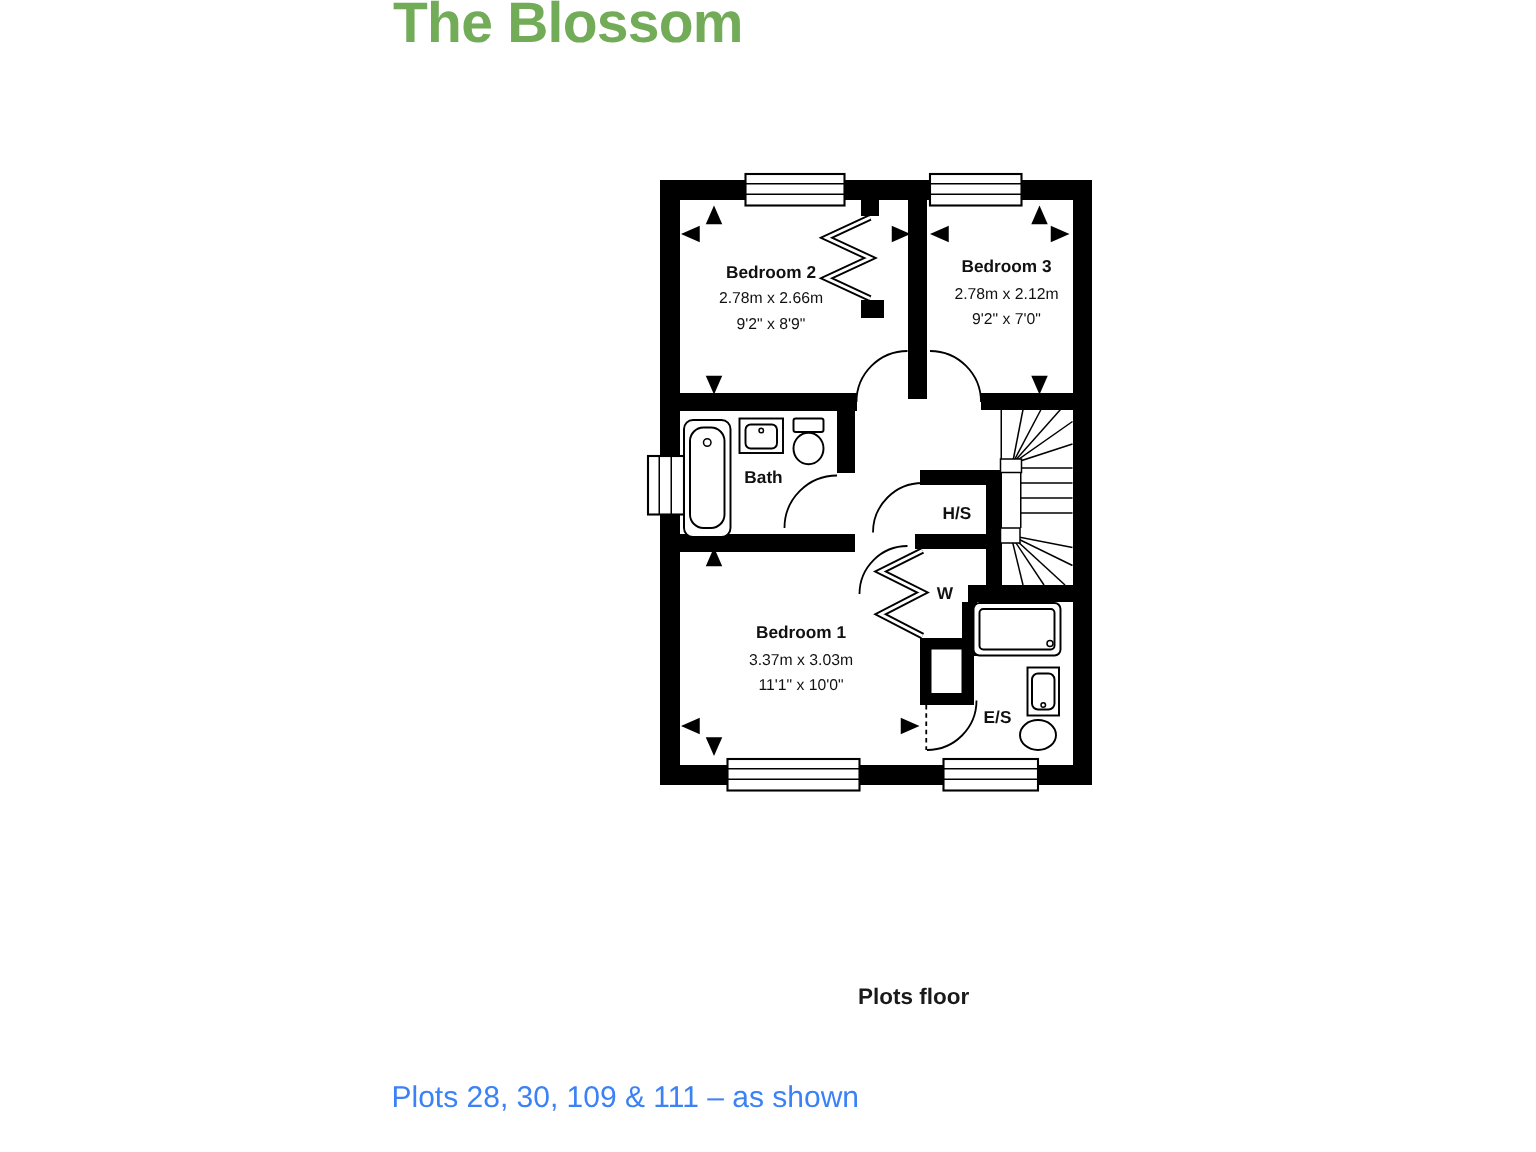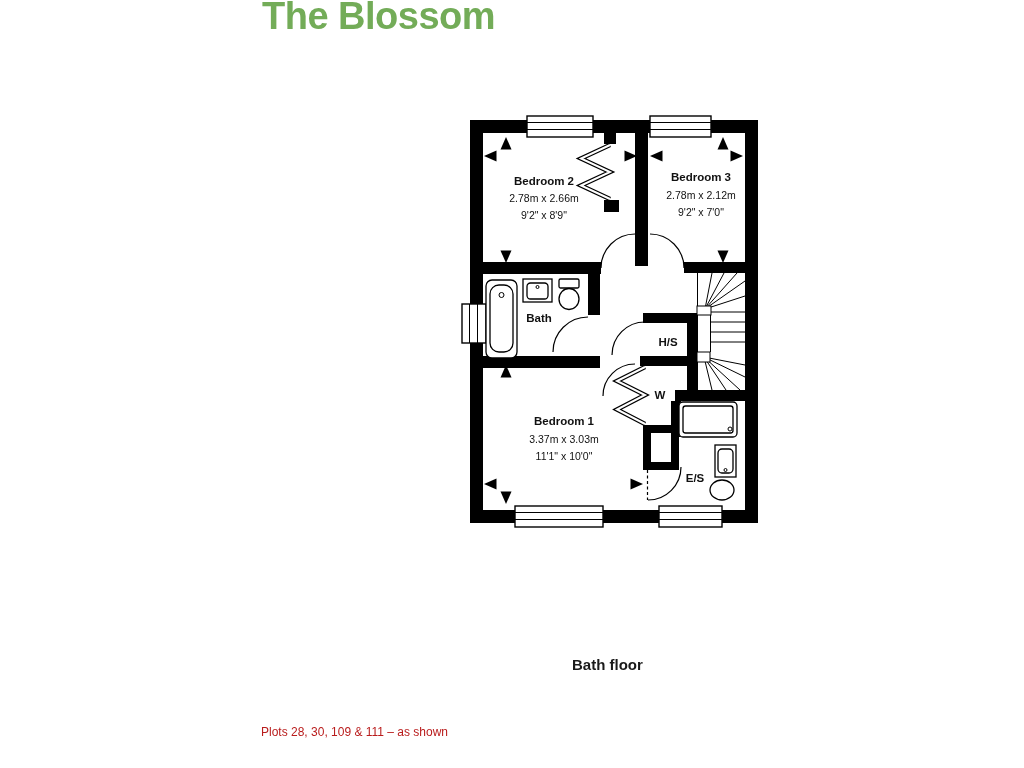--- a/index.html
+++ b/index.html
@@ -1,22 +1,22 @@
 <!DOCTYPE html>
 <html><head>
 <meta charset="utf-8">
 <style>
   html,body{margin:0;padding:0;}
   body{font-family:"Liberation Sans",sans-serif;background:#fff;}
   .canvas{position:relative;width:1024px;height:768px;background:#ffffff;overflow:hidden;}
   .title{position:absolute;left:262px;top:-6px;font-size:38px;font-weight:bold;
          letter-spacing:-0.5px;color:#73ac58;margin:0;line-height:44px;}
-  .plan-wrap{position:absolute;left:453px;top:98px;width:320px;height:440px;}
+  .plan-wrap{position:absolute;left:423px;top:98px;width:320px;height:440px;}
   .floor-label{position:absolute;left:572px;top:656px;font-size:15px;font-weight:600;color:#1a1a1a;}
-  .plots{position:absolute;left:261px;top:721px;font-size:12px;font-weight:400;color:#b91c1c;line-height:22px;}
+  .plots{position:absolute;left:261px;top:721px;font-size:20px;font-weight:400;color:#3b82f6;line-height:22px;}
   svg text{font-family:"Liberation Sans",sans-serif;fill:#111;}
   .rname{font-size:11.5px;font-weight:700;}
   .rdim{font-size:10.5px;font-weight:500;}
   .small-label{font-size:11.5px;font-weight:700;}
 </style>
 </head>
 <body>
 
 <div class="canvas">
 
@@ -173,19 +173,19 @@
         <text x="561" y="460" class="rdim">11'1" x 10'0"</text>
 
         <text x="536" y="322" class="small-label">Bath</text>
         <text x="665" y="346" class="small-label">H/S</text>
         <text x="657" y="399" class="small-label">W</text>
         <text x="692" y="482" class="small-label">E/S</text>
       </g>
     </svg>
   </div>
 
-  <div class="floor-label">Bath floor</div>
+  <div class="floor-label">Plots floor</div>
 
   <div class="plots">
     <div>Plots 28, 30, 109 &amp; 111 – as shown</div>
   </div>
 
 </div>
 
 </body></html>

